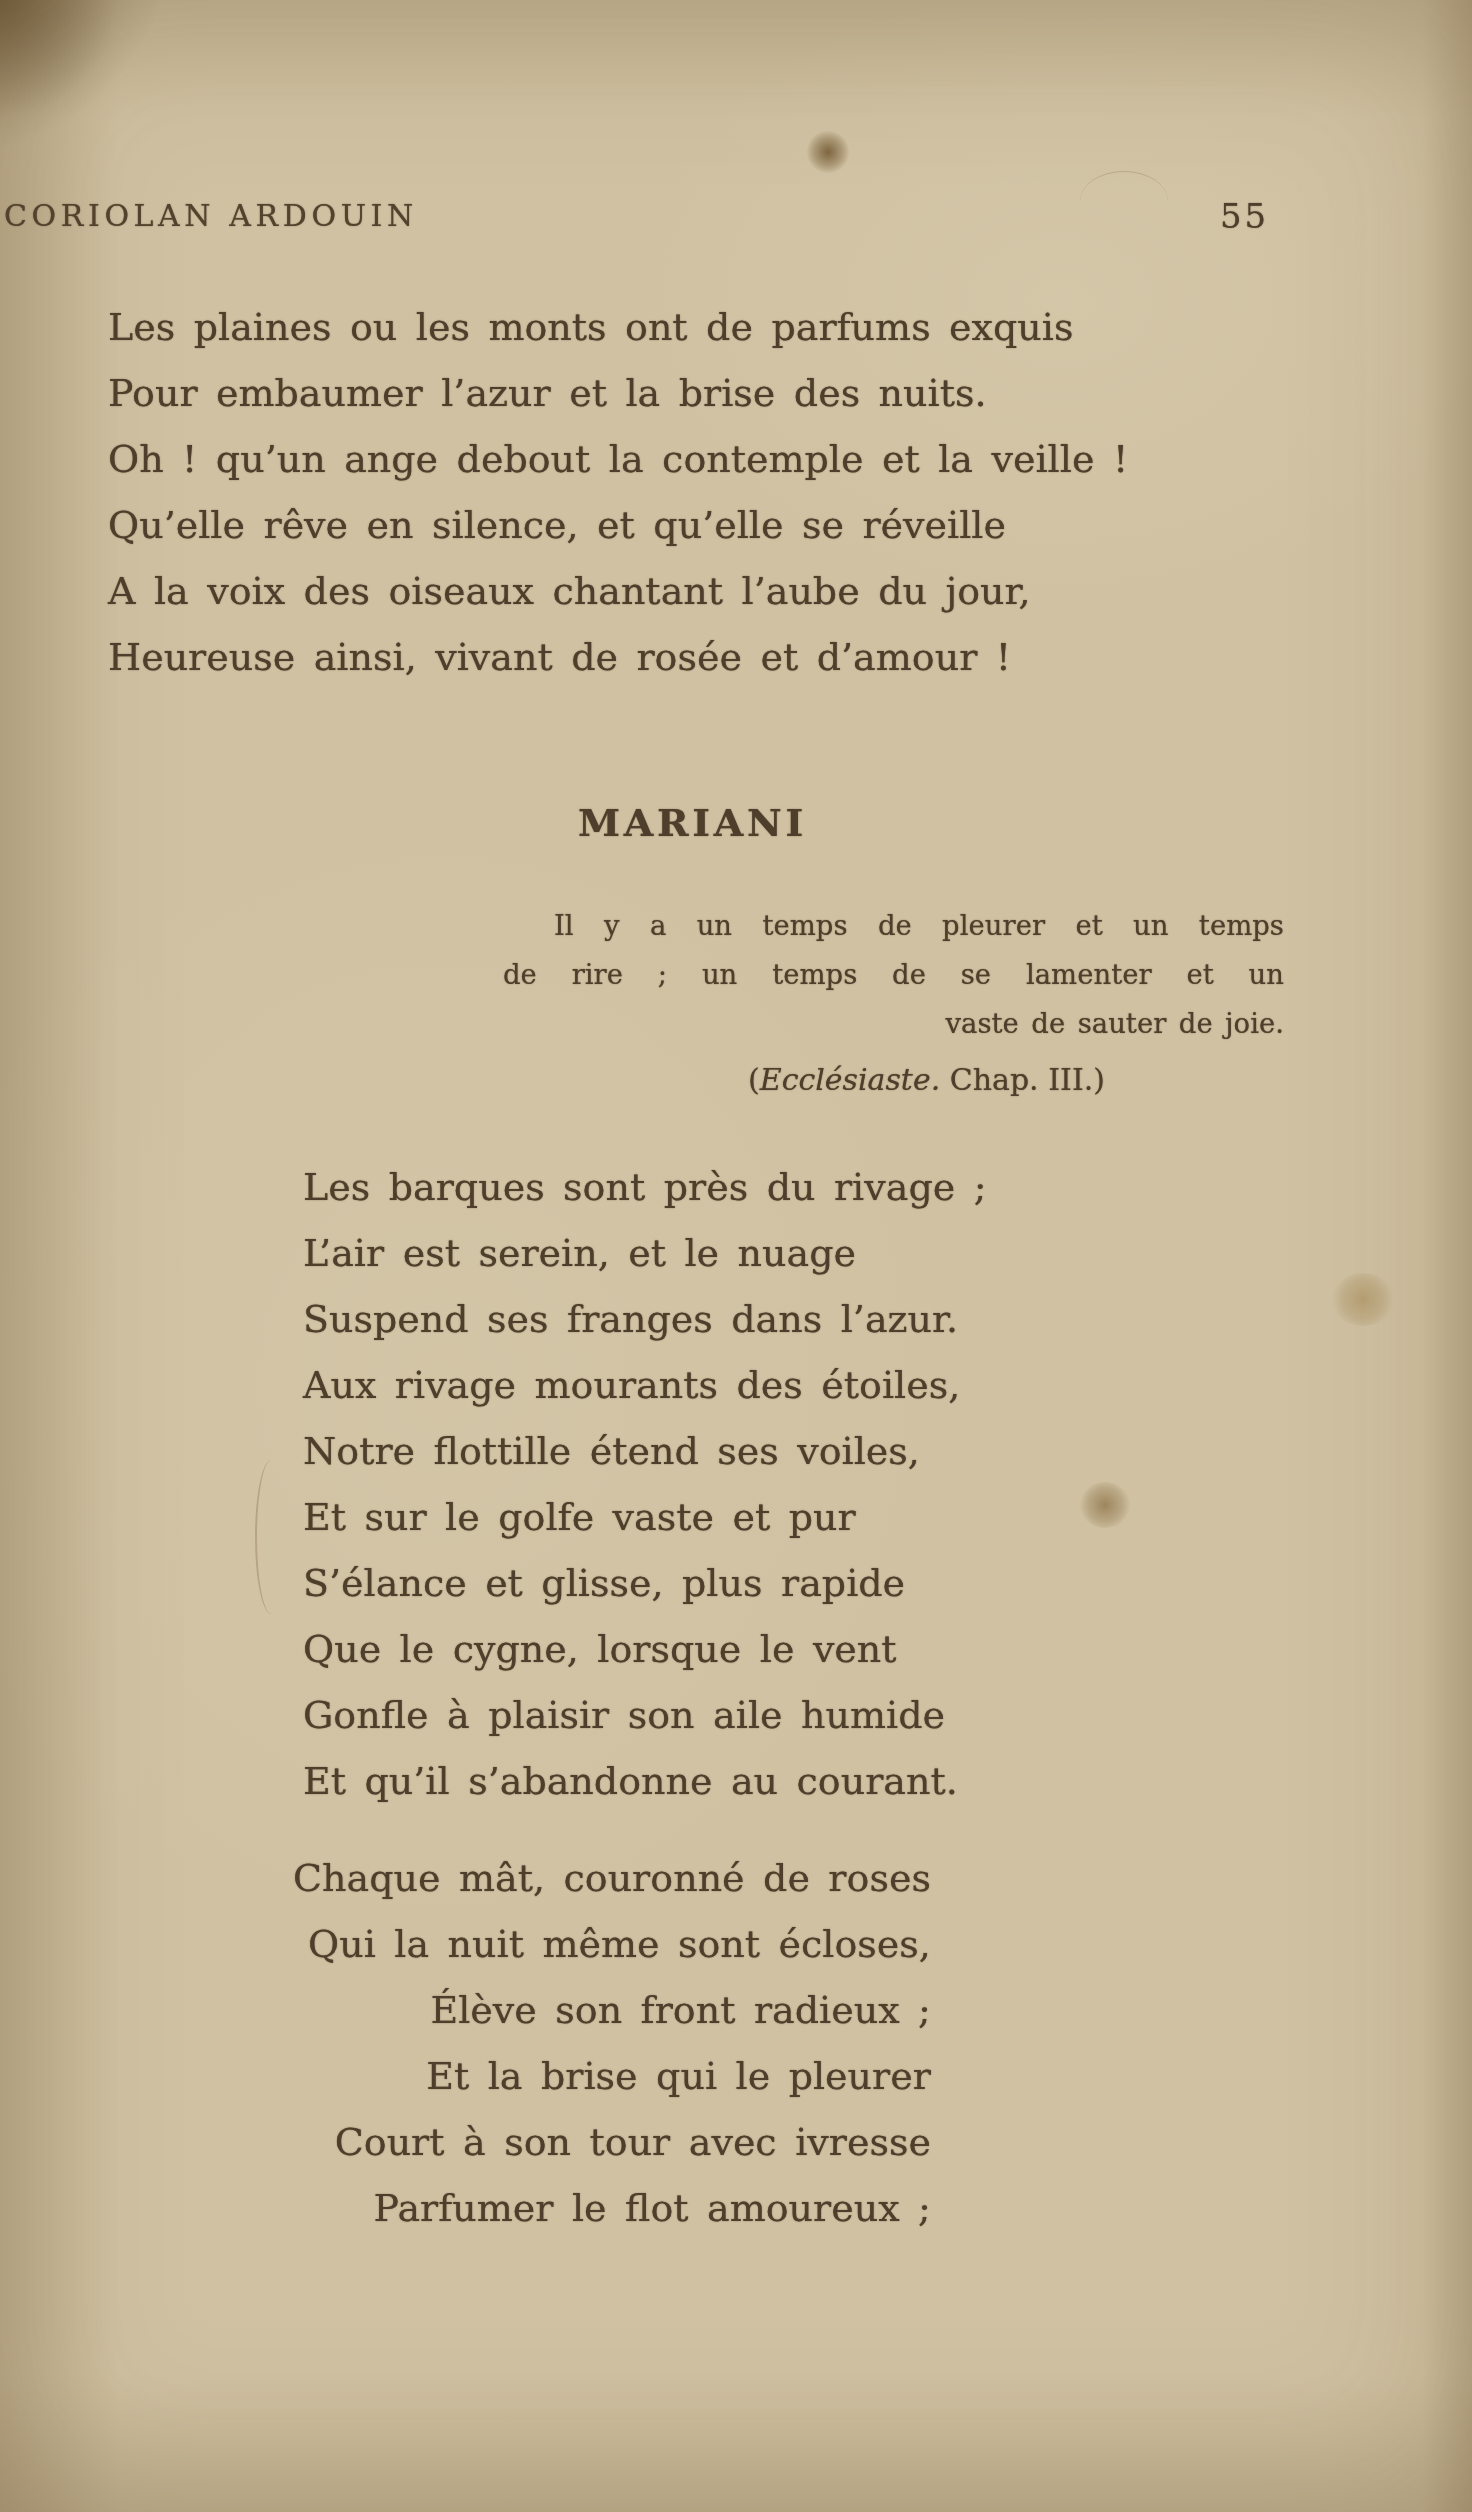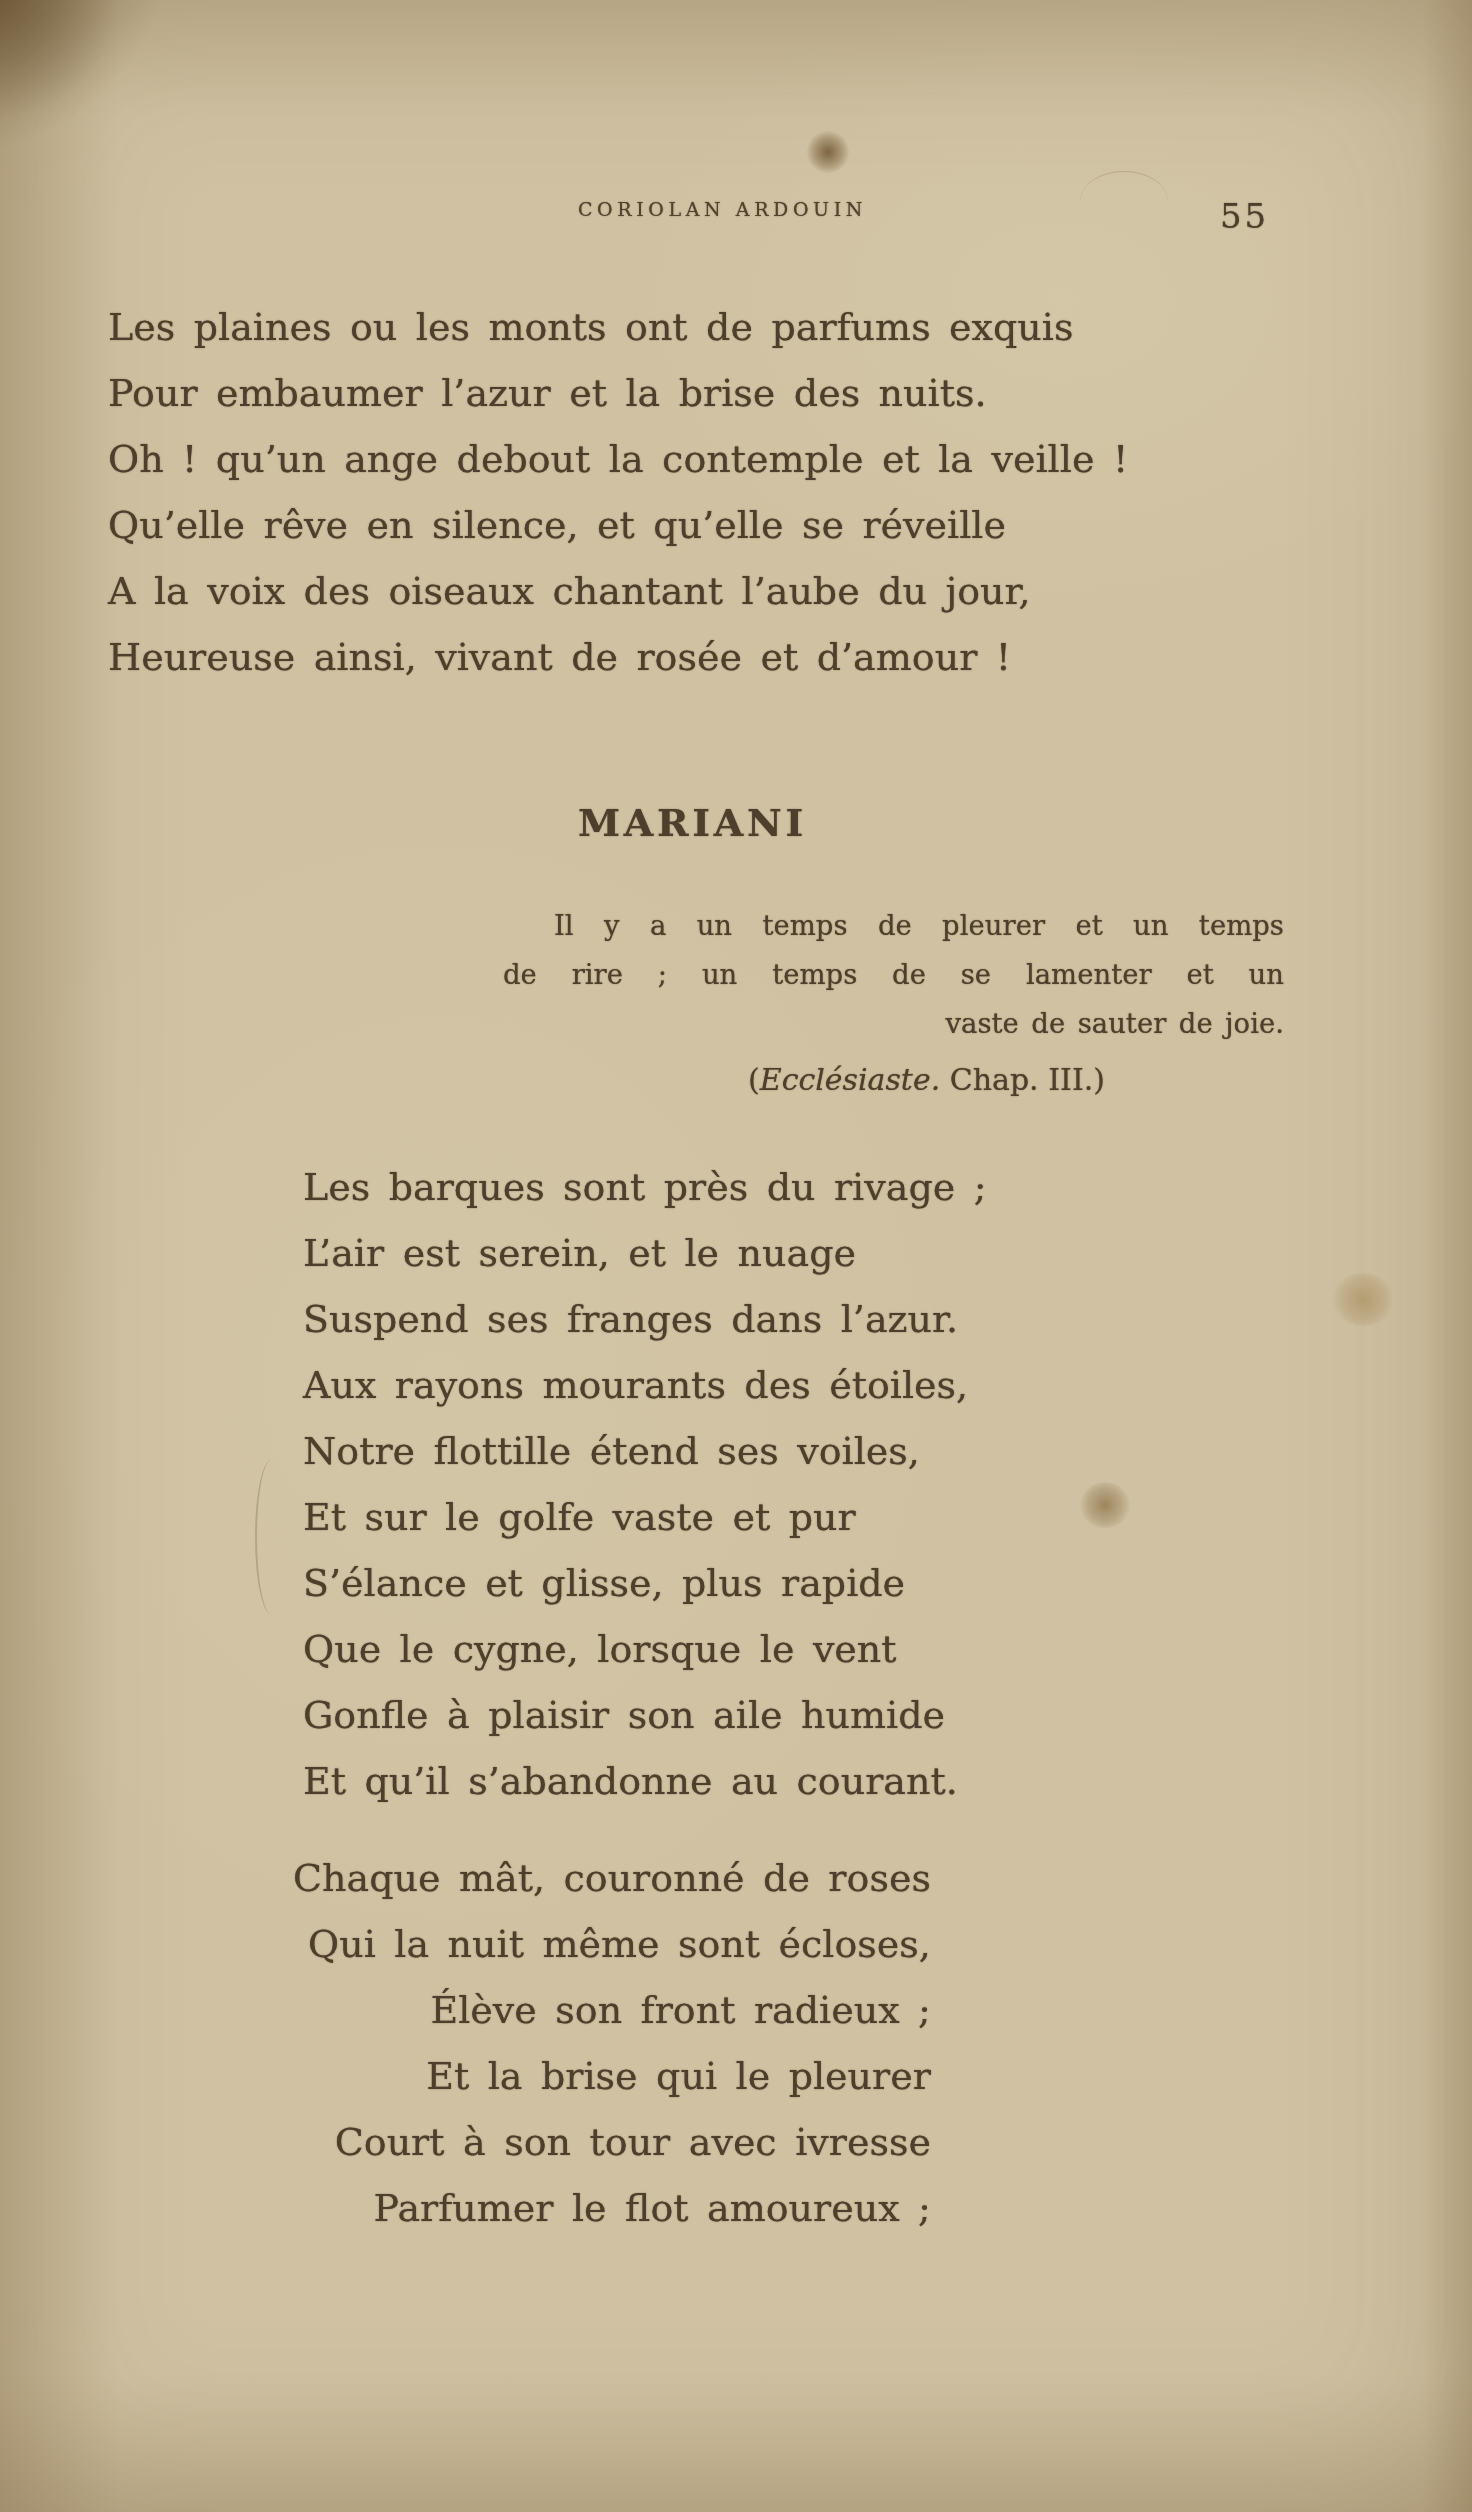--- a/index.html
+++ b/index.html
@@ -25,23 +25,23 @@
     box-shadow: inset 0 0 174px rgba(112,88,50,0.32);
   }
 
   .txt {
     position: absolute;
     text-shadow: 0 0 1.2px rgba(82,64,40,0.85);
     white-space: nowrap;
   }
 
   .running-header {
-    top: 198px; left: 16px; width: 1413px;
-    text-align: center;
-    font-size: 19px; letter-spacing: 4.6px;
+    top: 198px; left: 4px; width: 1413px;
+    text-align: left;
+    font-size: 30px; letter-spacing: 4.6px;
     color: #53432e;
   }
 
   .page-number {
     top: 196px; left: 1220px;
     font-size: 34px; letter-spacing: 2.8px;
   }
 
   .stanza .verse-line {
     line-height: 66px;
@@ -141,21 +141,21 @@
   </div>
 
   <div class="txt attribution">
     <span>(</span><span class="src">Ecclésiaste.</span><span> Chap. III.)</span>
   </div>
 
   <div class="txt stanza stanza-a">
     <div class="verse-line">Les barques sont près du rivage ;</div>
     <div class="verse-line">L’air est serein, et le nuage</div>
     <div class="verse-line">Suspend ses franges dans l’azur.</div>
-    <div class="verse-line">Aux rayons mourants des étoiles,</div>
+    <div class="verse-line">Aux rivage mourants des étoiles,</div>
     <div class="verse-line">Notre flottille étend ses voiles,</div>
     <div class="verse-line">Et sur le golfe vaste et pur</div>
     <div class="verse-line">S’élance et glisse, plus rapide</div>
     <div class="verse-line">Que le cygne, lorsque le vent</div>
     <div class="verse-line">Gonfle à plaisir son aile humide</div>
     <div class="verse-line">Et qu’il s’abandonne au courant.</div>
   </div>
 
   <div class="txt stanza stanza-b">
     <div class="verse-line">Chaque mât, couronné de roses</div>

